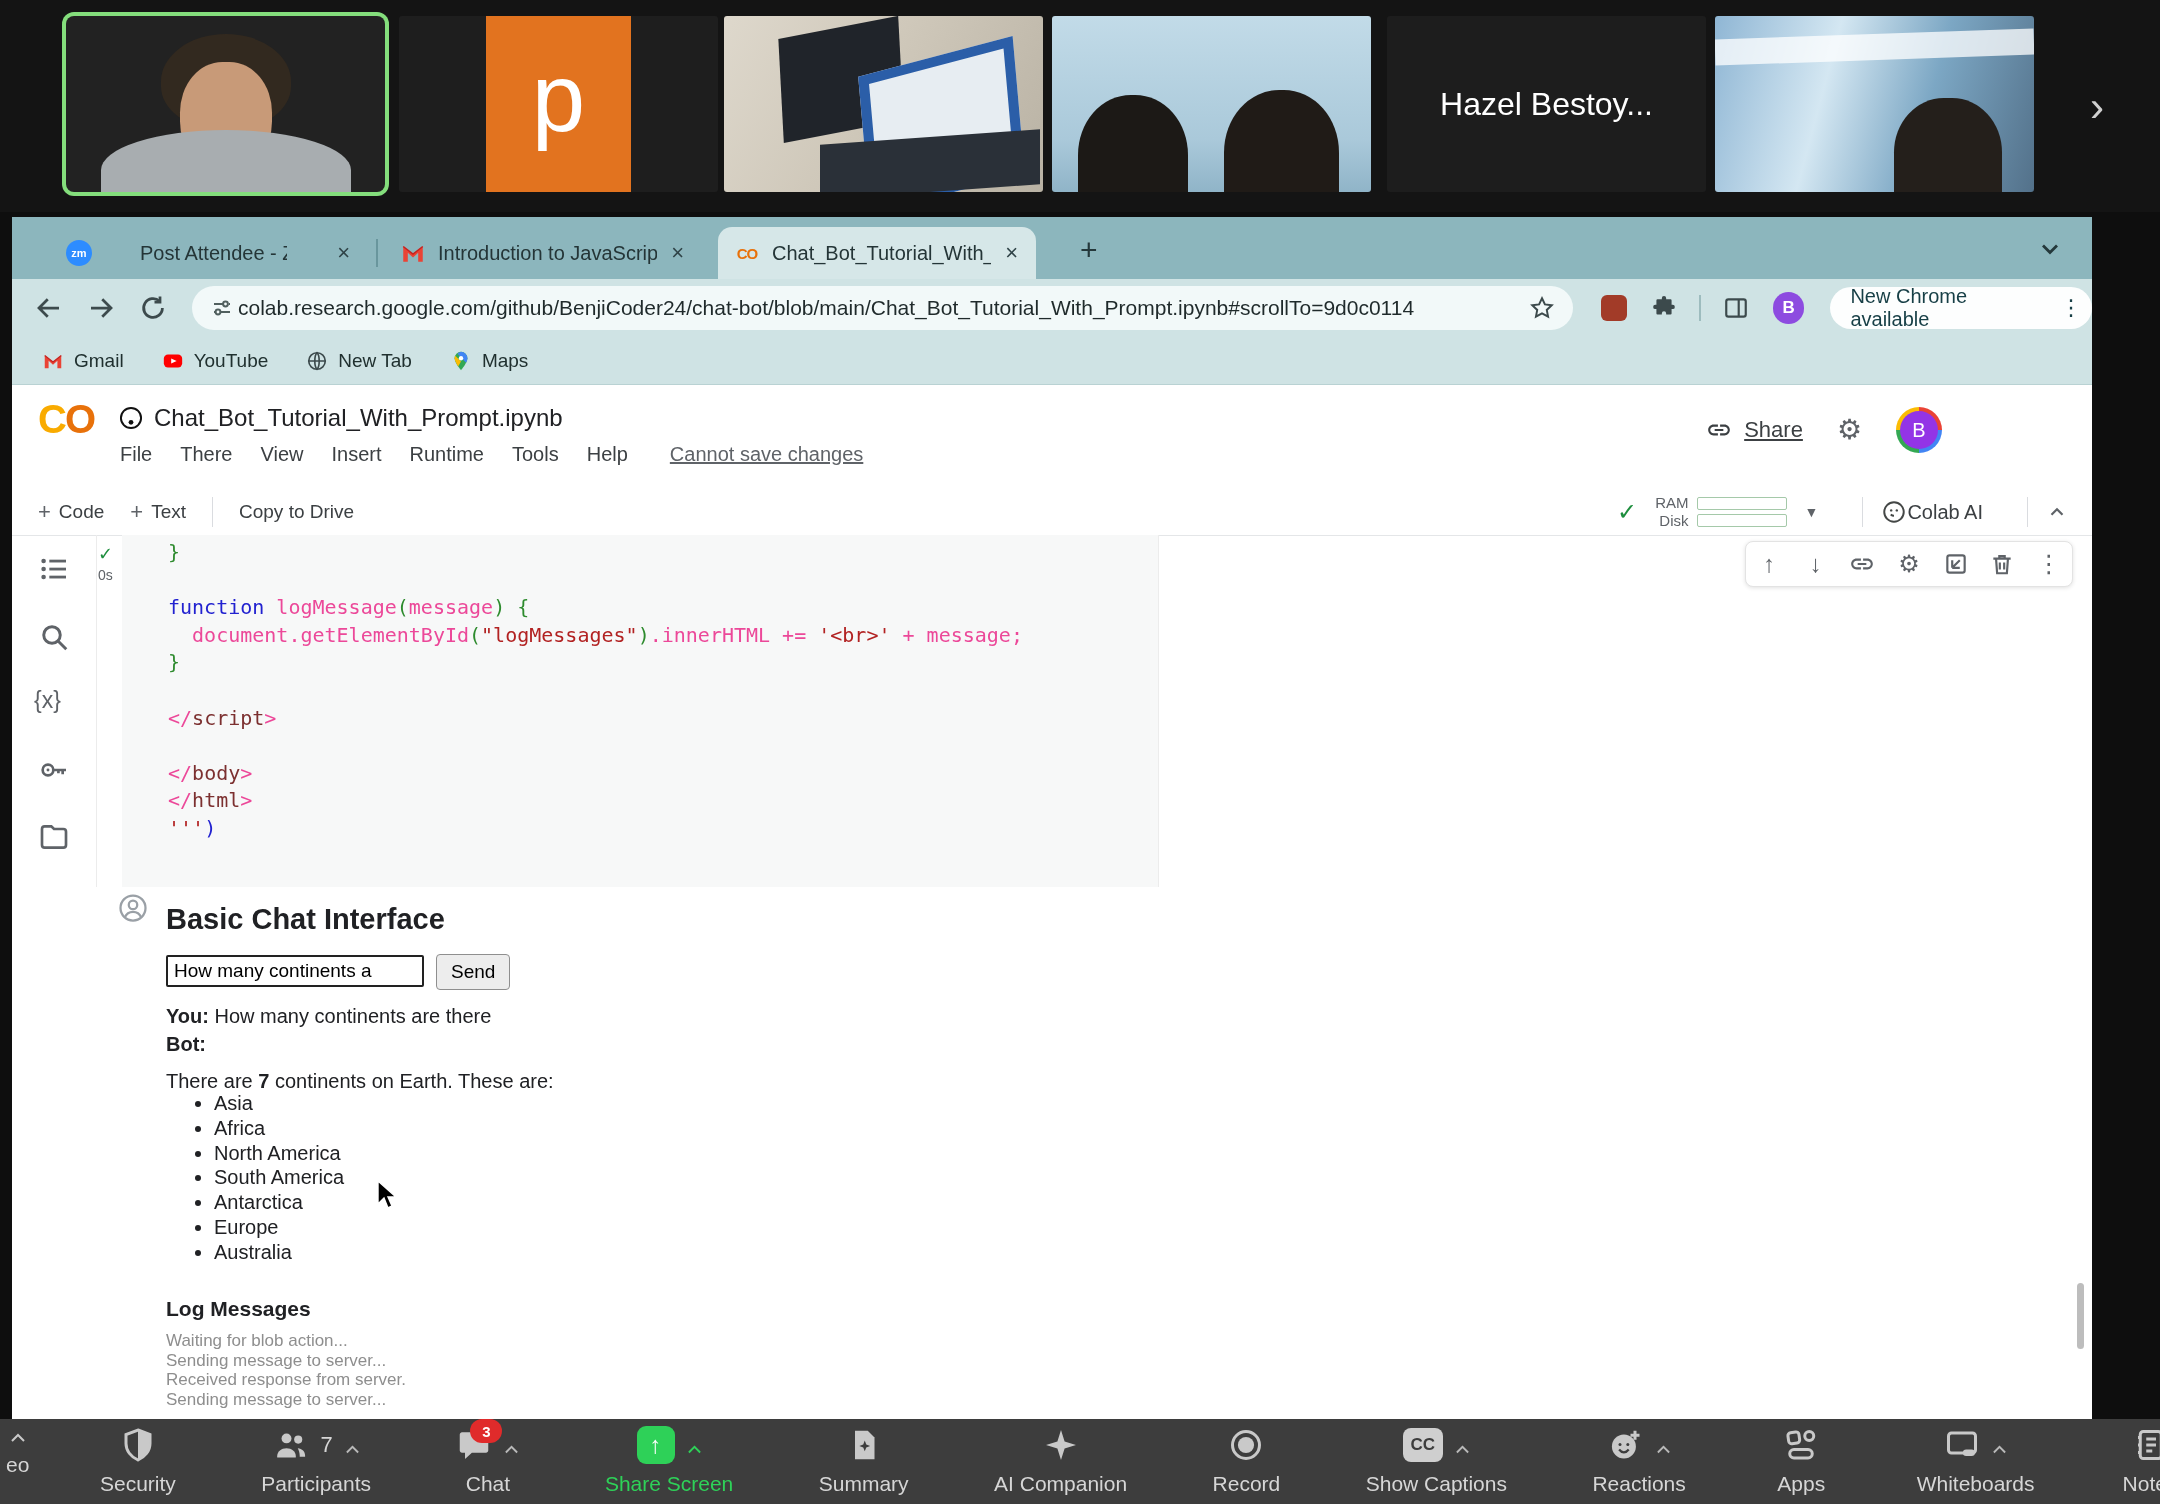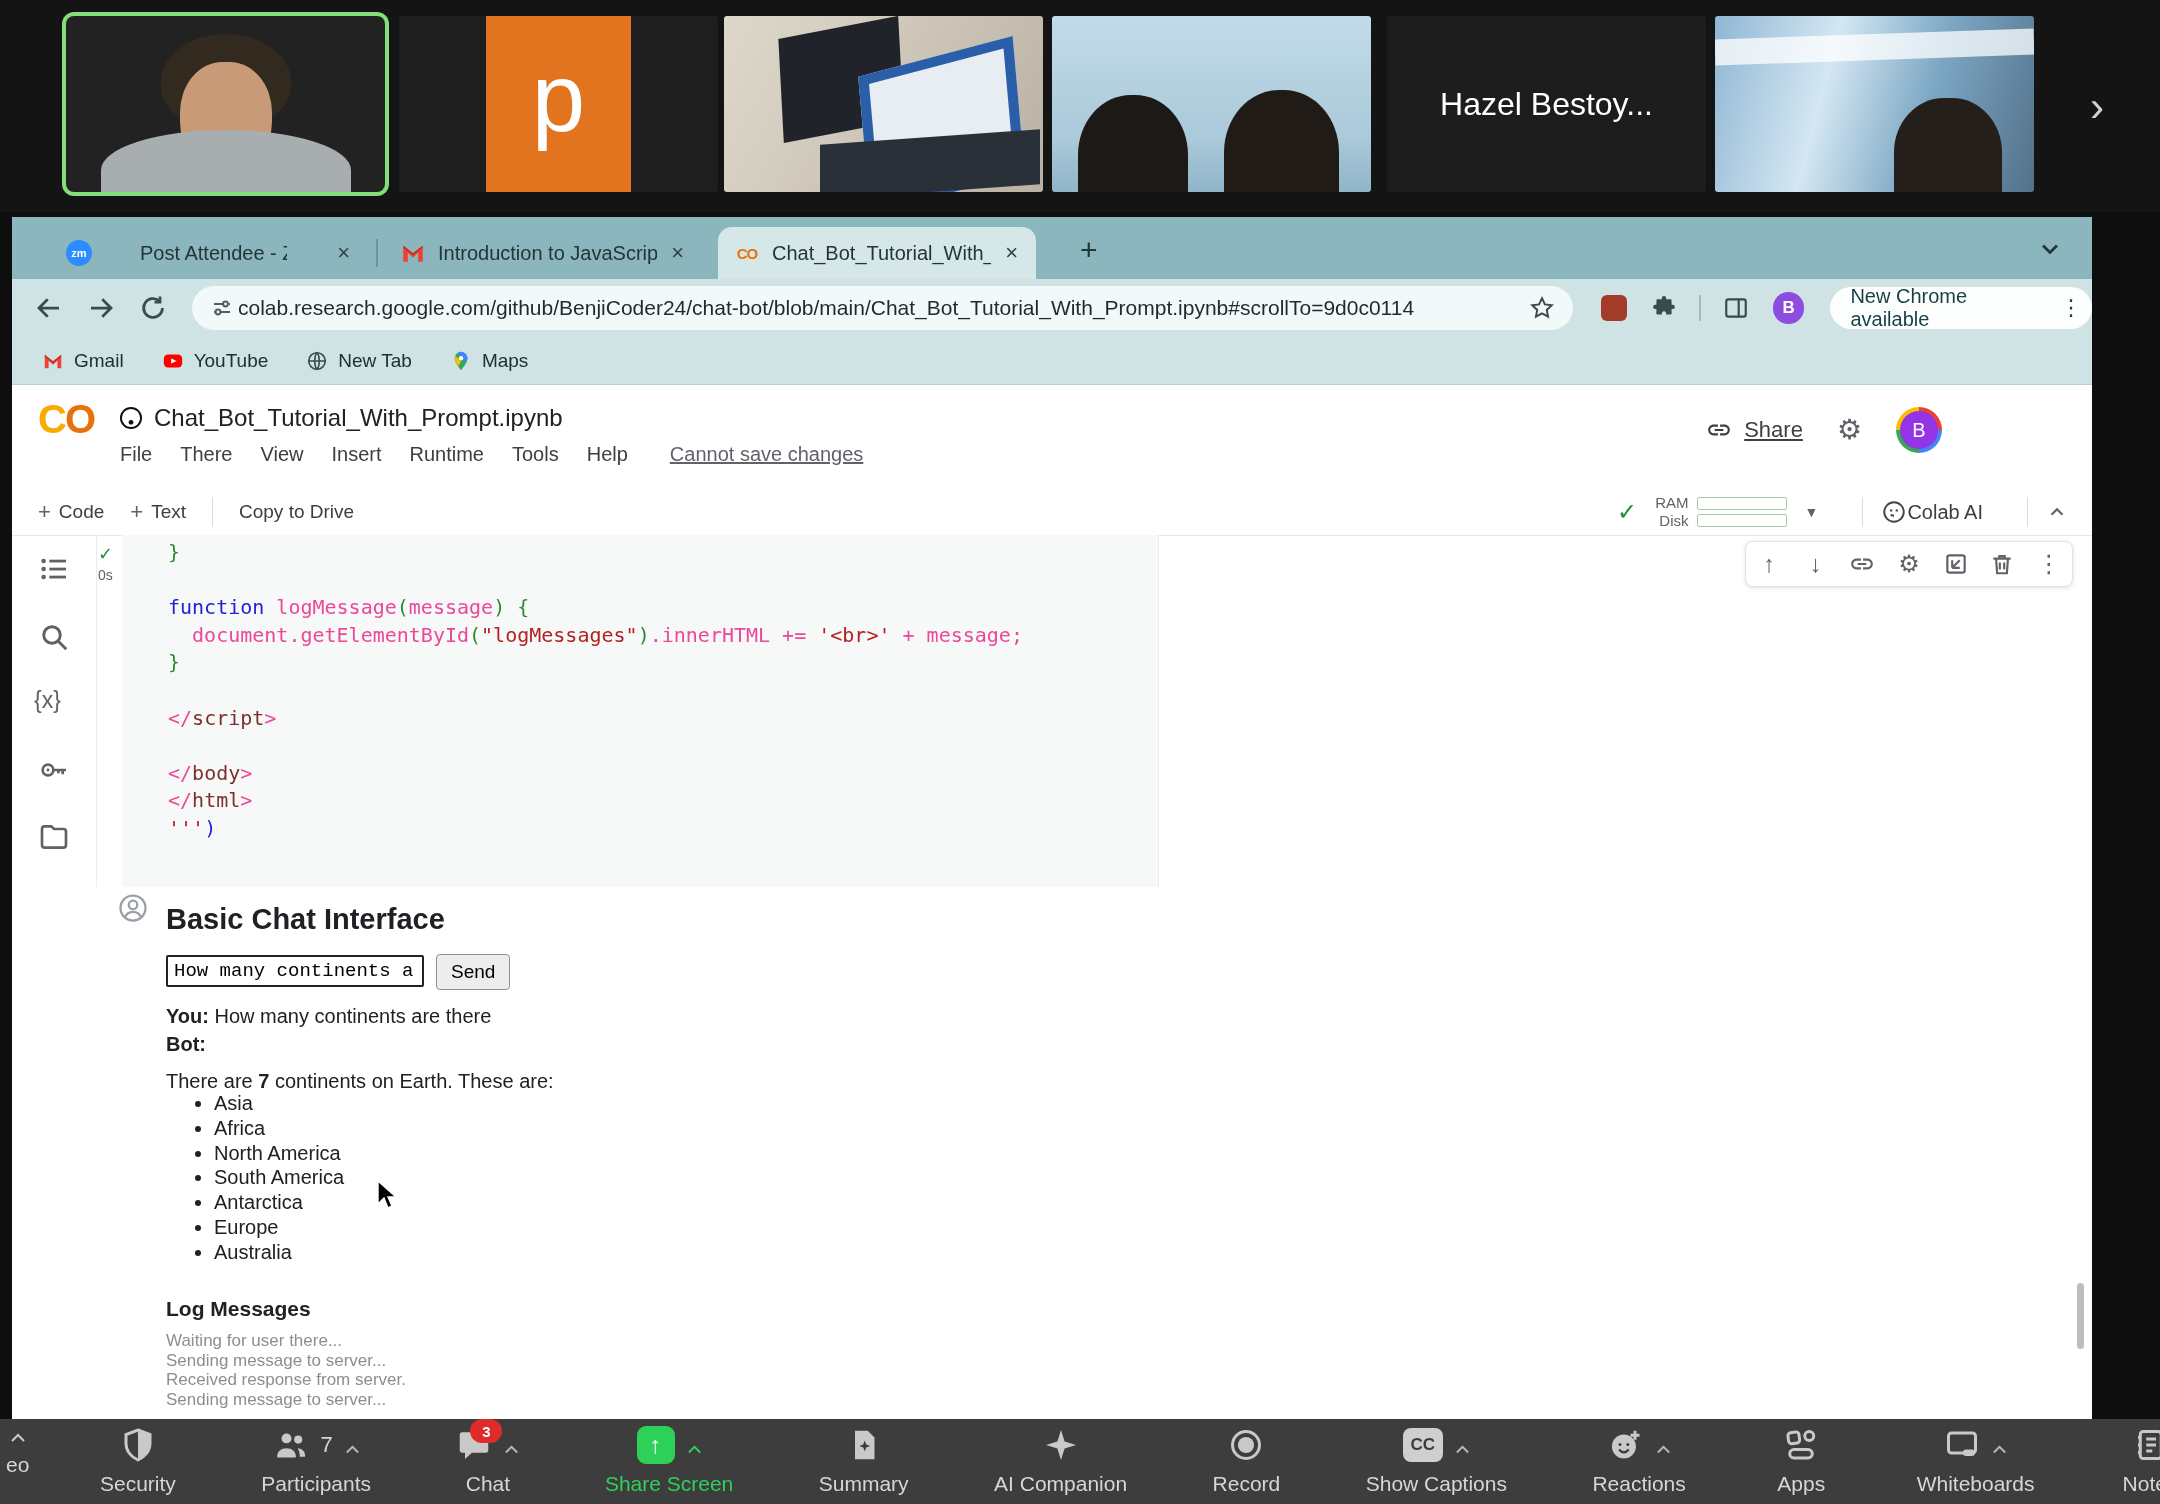--- a/index.html
+++ b/index.html
@@ -109,21 +109,21 @@
   #cell{position:absolute;left:110px;top:150px;width:1036px;height:352px;background:#f7f8f8;border-right:1px solid #ececec;}
   #code{position:absolute;left:156px;top:154px;font-family:"DejaVu Sans Mono",monospace;font-size:20px;line-height:27.6px;white-space:pre;}
   .tok-kw{color:#2222d0;} .tok-str{color:#b22222;} .tok-br{color:#2e8b2e;} .tok-tag{color:#7c3030;} .tok-pl{color:#ec4899;}
 
   #cell-toolbar{position:absolute;left:1733px;top:156px;width:326px;height:44px;background:#fff;border:1px solid #e3e3e3;border-radius:8px;box-shadow:0 1px 4px rgba(0,0,0,.12);display:flex;align-items:center;justify-content:space-around;color:#5f6368;}
   .ct-ic{width:26px;height:26px;display:flex;align-items:center;justify-content:center;font-size:24px;color:#5f6368;}
 
   #output{position:absolute;left:0;top:502px;width:2080px;height:532px;background:#fff;color:#202124;}
   #out-avatar{position:absolute;left:106px;top:6px;width:30px;height:30px;color:#9aa0a6;}
   #out-title{position:absolute;left:154px;top:16px;font-size:29px;font-weight:700;}
-  #chat-input{position:absolute;left:154px;top:68px;width:258px;height:32px;border:2px solid #222;background:#fff;font-size:19px;font-family:Liberation Mono, monospace;padding:0 6px;box-sizing:border-box;border-radius:2px;}
+  #chat-input{position:absolute;left:154px;top:68px;width:258px;height:32px;border:2px solid #222;background:#fff;font-size:19px;font-family:Liberation Sans, sans-serif;padding:0 6px;box-sizing:border-box;border-radius:2px;}
   #send-btn{position:absolute;left:424px;top:67px;height:36px;padding:0 14px;font-size:19px;background:#ededed;border:1px solid #8f8f8f;border-radius:4px;font-family:"Liberation Sans",sans-serif;}
   .chat-line{position:absolute;left:154px;font-size:20px;}
   .chat-line b{font-weight:700;}
   #continents{position:absolute;left:176px;top:706px;margin:0;padding:0 0 0 26px;font-size:20px;line-height:24.8px;}
   #log-title{position:absolute;left:154px;top:912px;font-size:21px;font-weight:700;}
   #log-lines{position:absolute;left:154px;top:946px;font-size:17px;line-height:19.6px;color:#8e8e8e;}
 
   #nb-scrollbar{position:absolute;right:8px;top:898px;width:7px;height:66px;background:#bdbdbd;border-radius:4px;}
   #cursor{position:absolute;left:365px;top:795px;width:22px;height:30px;}
 
@@ -466,21 +466,21 @@
             <li>Asia</li>
             <li>Africa</li>
             <li>North America</li>
             <li>South America</li>
             <li>Antarctica</li>
             <li>Europe</li>
             <li>Australia</li>
           </ul>
         <div id="log-title" style="top:410px">Log Messages</div>
         <div id="log-lines" style="top:444px">
-            <div>Waiting for user there...</div>
+            <div>Waiting for blob action...</div>
             <div>Sending message to server...</div>
             <div>Received response from server.</div>
             <div>Sending message to server...</div>
           </div>
       </div>
 
       <div id="nb-scrollbar"></div>
       <svg id="cursor" viewBox="0 0 22 30">
           <polygon points="1,1 1,24 7,18 11,28 15,26 11,17 19,17" fill="#000" stroke="#fff" stroke-width="1.4"></polygon>
         </svg>

